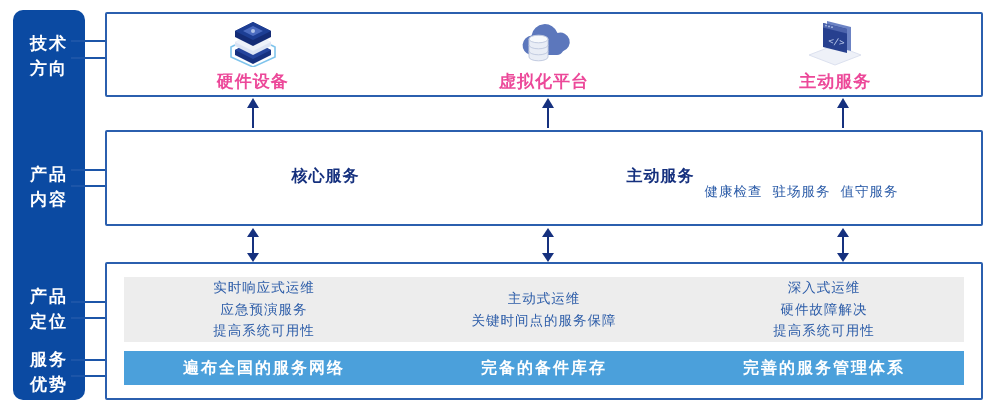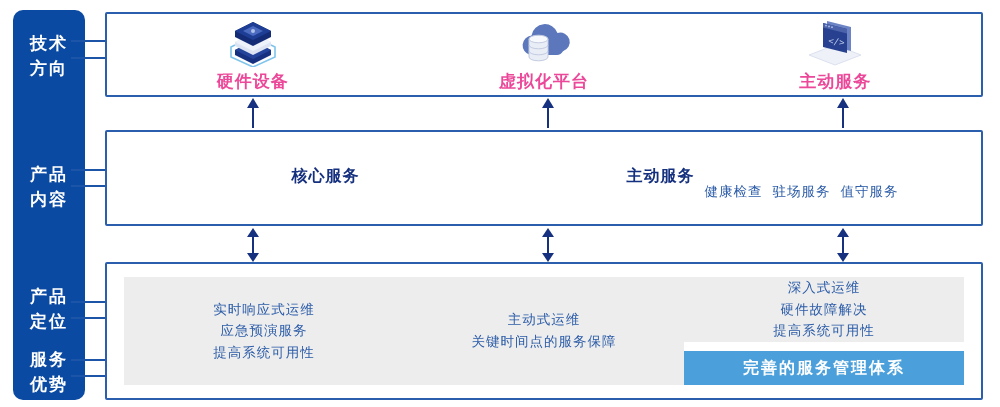--- a/index.html
+++ b/index.html
@@ -167,26 +167,28 @@
       <polygon points="7,34 13,25 1,25" fill="#16317F"></polygon>
   </svg>
 
   <div class="row-box row-position">
     <div class="pos-col">
       <div class="pos-panel">
         <div class="pos-line">实时响应式运维</div>
         <div class="pos-line">应急预演服务</div>
         <div class="pos-line">提高系统可用性</div>
       </div>
+      <div class="pos-bar">遍布全国的服务网络</div>
     </div>
     <div class="pos-col">
       <div class="pos-panel">
         <div class="pos-line">主动式运维</div>
         <div class="pos-line">关键时间点的服务保障</div>
       </div>
+      <div class="pos-bar">完备的备件库存</div>
     </div>
     <div class="pos-col">
       <div class="pos-panel">
         <div class="pos-line">深入式运维</div>
         <div class="pos-line">硬件故障解决</div>
         <div class="pos-line">提高系统可用性</div>
       </div>
       <div class="pos-bar">完善的服务管理体系</div>
     </div>
   </div>

